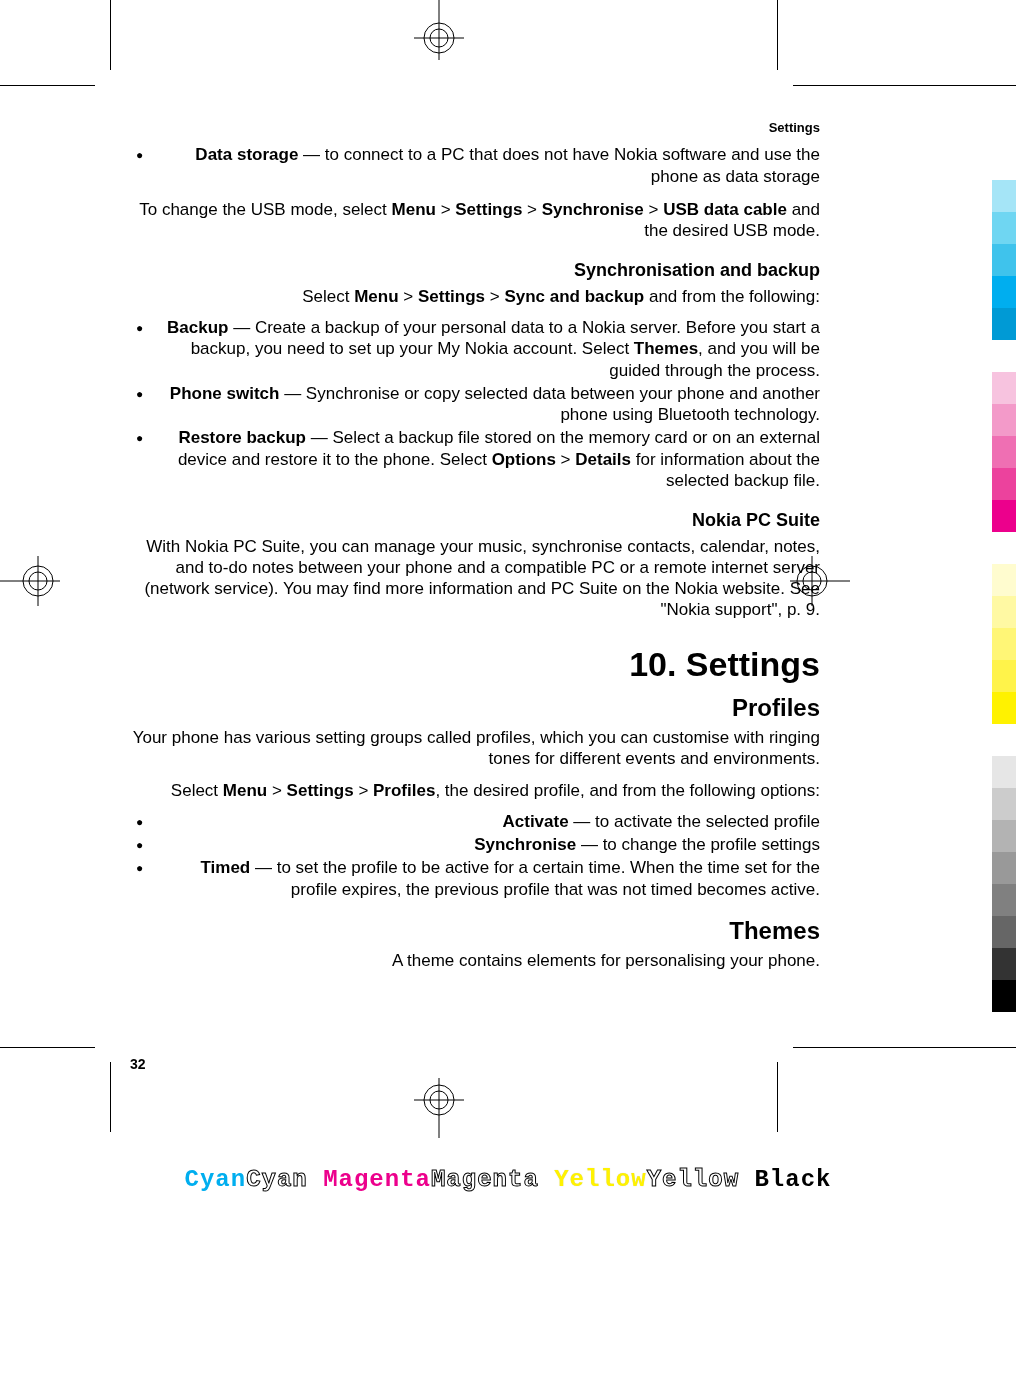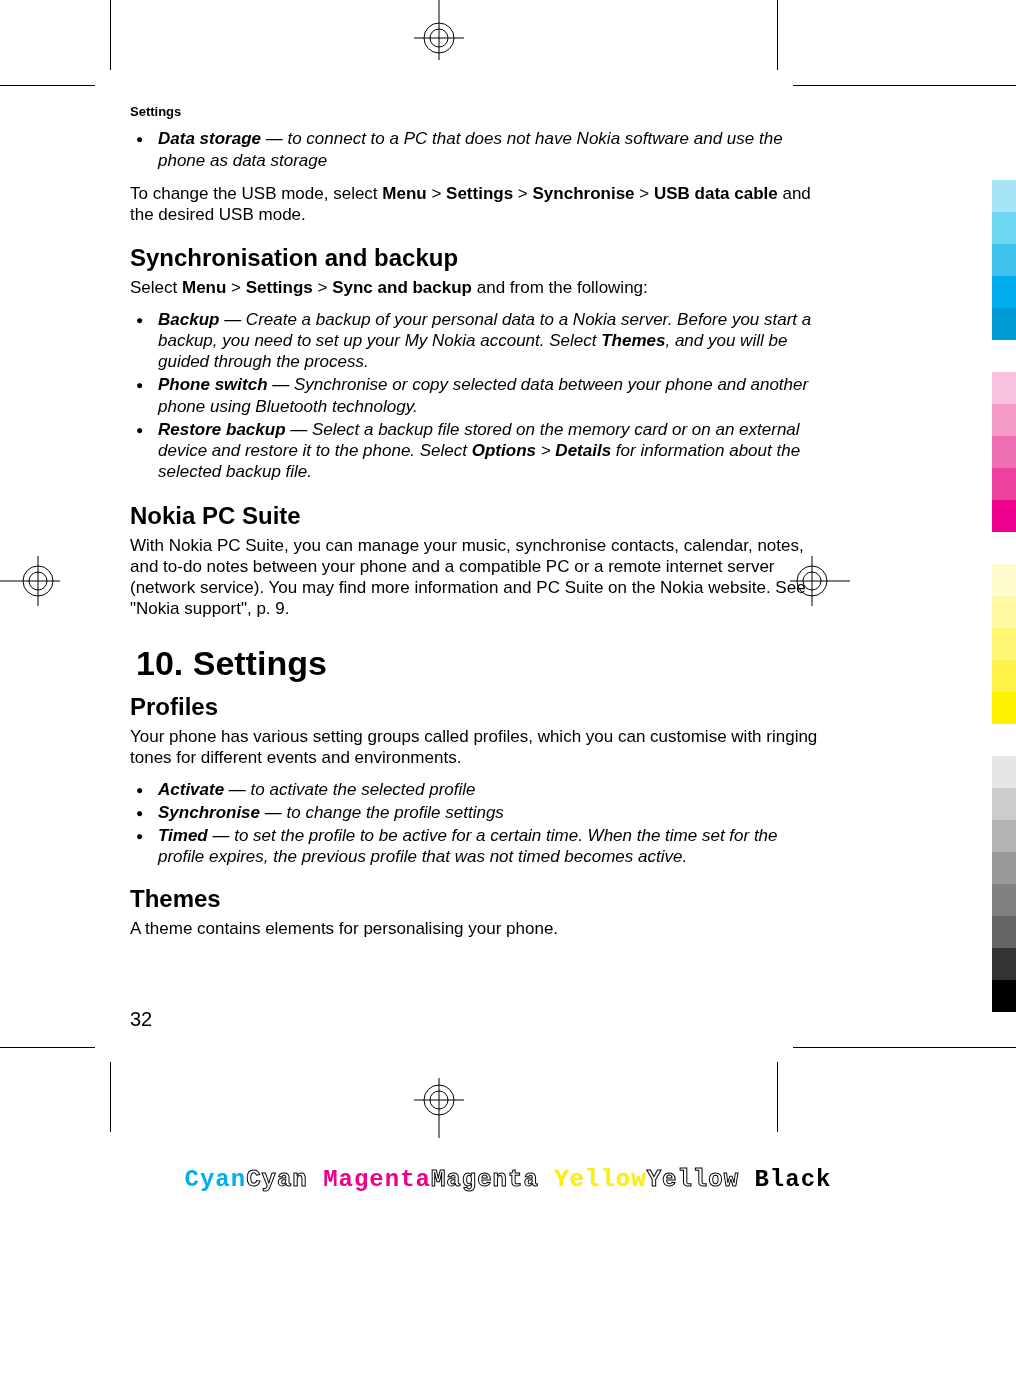--- a/index.html
+++ b/index.html
@@ -16,36 +16,37 @@
   .crop-bottom { top: 1047px; }
   .crop-line { position: absolute; height: 1px; background: #000; }
   .crop-left { left: 0; width: 95px; }
   .crop-right { right: 0; width: 223px; }
   .crop-tick { position: absolute; width: 1px; background: #000; }
   .reg-mark { position: absolute; }
   .reg-mark svg { display: block; }
   .content {
     position: absolute;
     left: 130px;
-    top: 104px;
+    top: 120px;
     width: 690px;
     font-size: 17px;
     line-height: 1.25;
+    text-align: right;
   }
   .header-label { font-weight: bold; font-size: 13px; margin-bottom: 8px; }
-  .bullet-list { list-style: none; margin: 4px 0 12px 0; font-style: italic; }
+  .bullet-list { list-style: none; margin: 4px 0 12px 0; }
   .bullet-list li { position: relative; padding-left: 28px; margin-bottom: 2px; }
   .bullet-list li::before {
     content: "●"; position: absolute; left: 6px; top: 0; font-size: 12px; line-height: 22px;
   }
   .para { margin: 4px 0 10px 0; }
-  h2.section { font-size: 24px; font-weight: bold; margin: 18px 0 4px 0; }
+  h2.section { font-size: 18px; font-weight: bold; margin: 18px 0 4px 0; }
   h1.chapter { font-size: 34px; font-weight: bold; margin: 22px 0 6px 6px; }
   h2.sub { font-size: 24px; font-weight: bold; margin: 8px 0 4px 0; }
-  .pagenum { position: absolute; left: 130px; top: 1008px; font-weight: normal; font-size: 20px; }
+  .pagenum { position: absolute; left: 130px; top: 1056px; font-weight: bold; font-size: 14px; }
   .color-bars { position: absolute; right: 0; top: 180px; width: 24px; }
   .color-bars div { height: 32px; width: 24px; }
   .gap { height: 48px; background: transparent !important; }
   .cmyk { position: absolute; left: 0; width: 100%; top: 1166px; text-align: center; font-family: 'Courier New', monospace; font-weight: bold; font-size: 24px; letter-spacing: 1px; }
   .cmyk .c { color: #00AEEF; }
   .cmyk .m { color: #EC008C; }
   .cmyk .y { color: #FFF200; text-shadow: 0 0 1px #ccc; }
   .cmyk .outline {
     color: #fff;
     -webkit-text-stroke: 1px #000;
@@ -152,20 +153,23 @@
     <li><b>Restore backup</b><span> — Select a backup file stored on the memory card or on an external device and restore it to the phone. Select </span><b>Options</b><span> &gt; </span><b>Details</b><span> for information about the selected backup file.</span></li>
   </ul>
 
   <h2 class="section">Nokia PC Suite</h2>
   <p class="para">With Nokia PC Suite, you can manage your music, synchronise contacts, calendar, notes, and to-do notes between your phone and a compatible PC or a remote internet server (network service). You may find more information and PC Suite on the Nokia website. See "Nokia support", p. 9.</p>
 
   <h1 class="chapter">10.  Settings</h1>
 
   <h2 class="sub">Profiles</h2>
   <p class="para">Your phone has various setting groups called profiles, which you can customise with ringing tones for different events and environments.</p>
+  <p class="para">
+    <span>Select </span><b>Menu</b><span> &gt; </span><b>Settings</b><span> &gt; </span><b>Profiles</b><span>, the desired profile, and from the following options:</span>
+  </p>
   <ul class="bullet-list">
     <li><b>Activate</b><span> — to activate the selected profile</span></li>
     <li><b>Synchronise</b><span> — to change the profile settings</span></li>
     <li><b>Timed</b><span> — to set the profile to be active for a certain time. When the time set for the profile expires, the previous profile that was not timed becomes active.</span></li>
   </ul>
 
   <h2 class="sub" style="margin-top:16px;">Themes</h2>
   <p class="para">A theme contains elements for personalising your phone.</p>
 </div>
 

